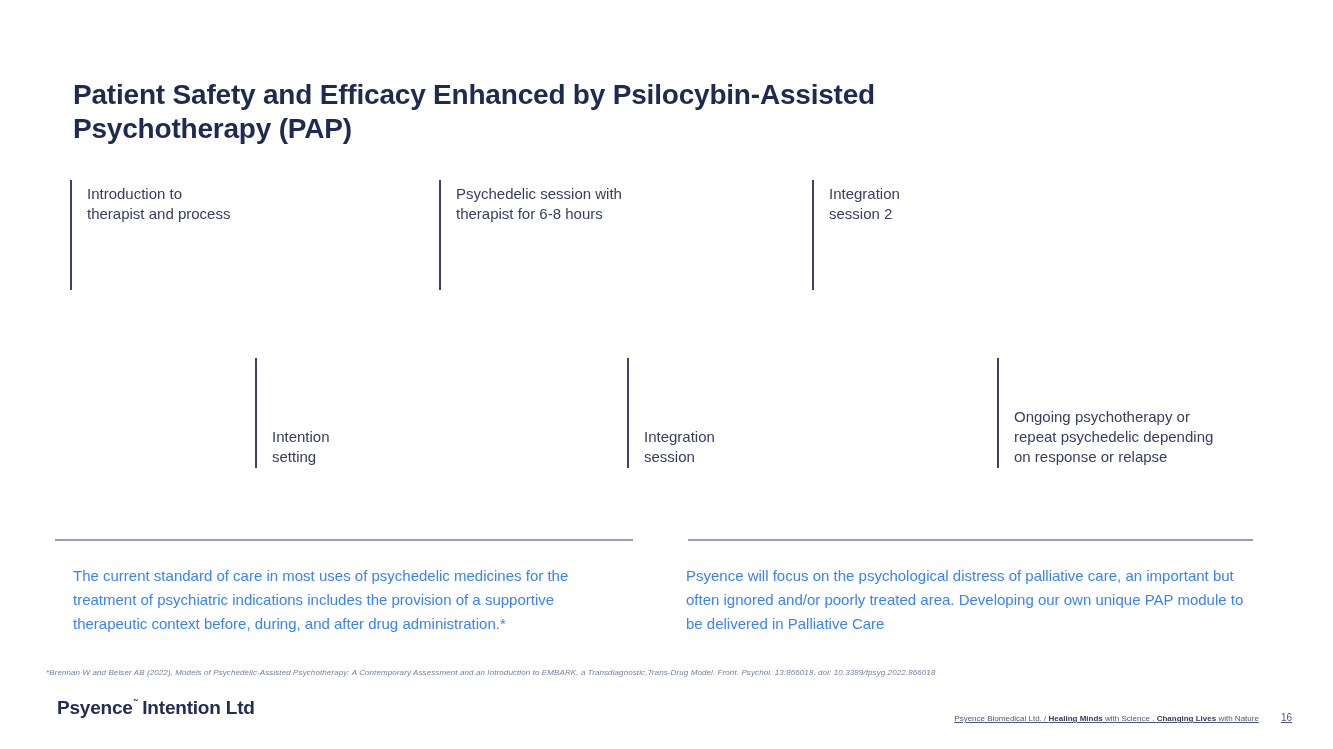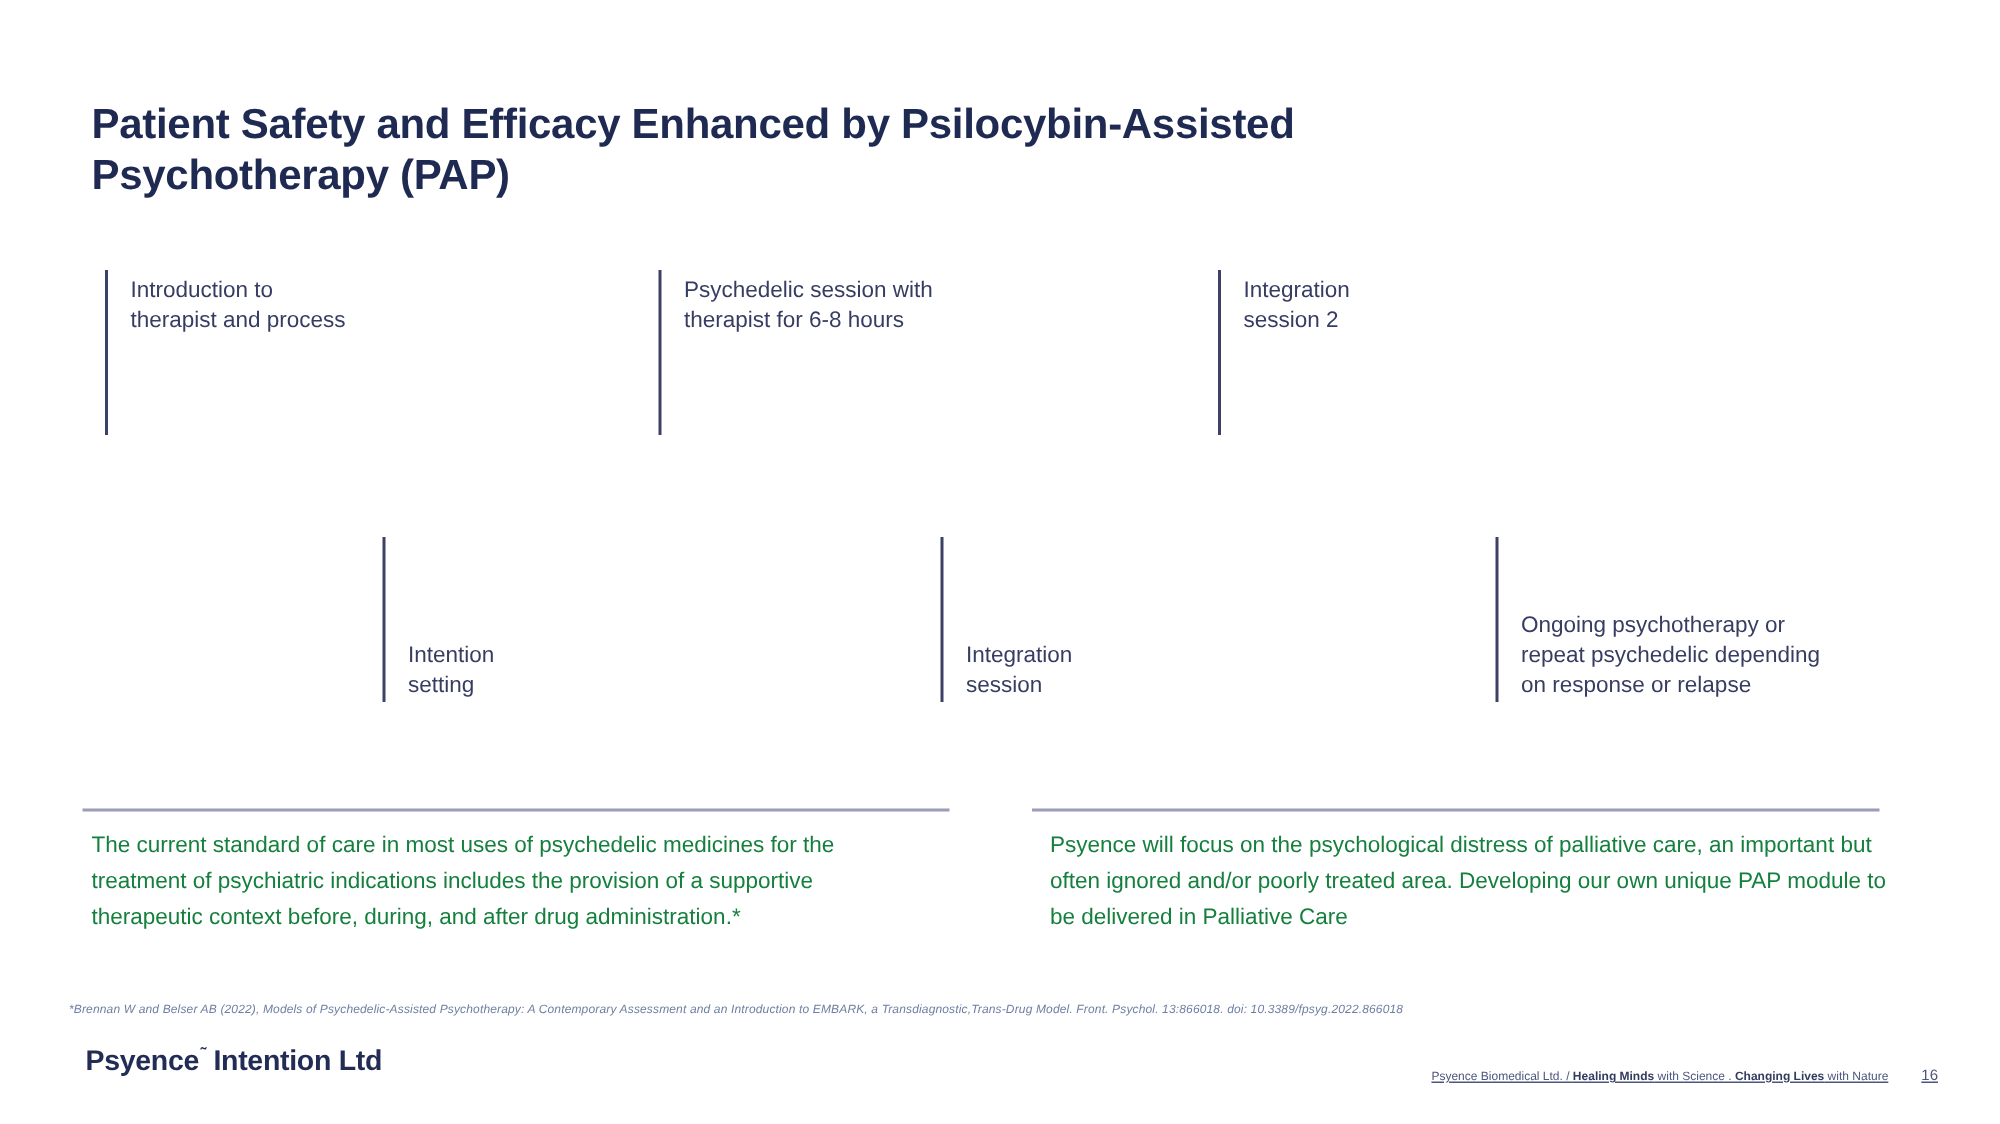--- a/index.html
+++ b/index.html
@@ -9,21 +9,21 @@
     height: 749px;
     background: #ffffff;
     font-family: "Liberation Sans", sans-serif;
     overflow: hidden;
   }
 
   .title {
     position: absolute;
     left: 57px;
     top: 62px;
-    margin: 4px;
+    margin: 16px;
     font-size: 28px;
     line-height: 34px;
     font-weight: bold;
     color: #1f2a52;
     white-space: pre-line;
     letter-spacing: -0.2px;
   }
 
   .step { position: absolute; width: 320px; height: 110px; }
   .s1 { left: 70px;  top: 180px; }
@@ -55,27 +55,27 @@
     top: 539px;
     height: 2px;
     background: #9a9cb8;
   }
   .divider-left  { left: 55px;  width: 578px; }
   .divider-right { left: 688px; width: 565px; }
 
   .callout {
     position: absolute;
     top: 548px;
-    margin: 4px;
+    margin: 16px;
     font-size: 15px;
     line-height: 24px;
-    color: #15803d;
+    color: #3b82f6;
   }
   .callout-left  { left: 57px;  width: 548px; }
-  .callout-right { left: 696px; width: 578px; }
+  .callout-right { left: 670px; width: 578px; }
 
   .footnote {
     position: absolute;
     left: 46px;
     top: 668px;
     margin: 0;
     font-size: 8px;
     font-style: italic;
     color: #6e7fa3;
     letter-spacing: 0.1px;

